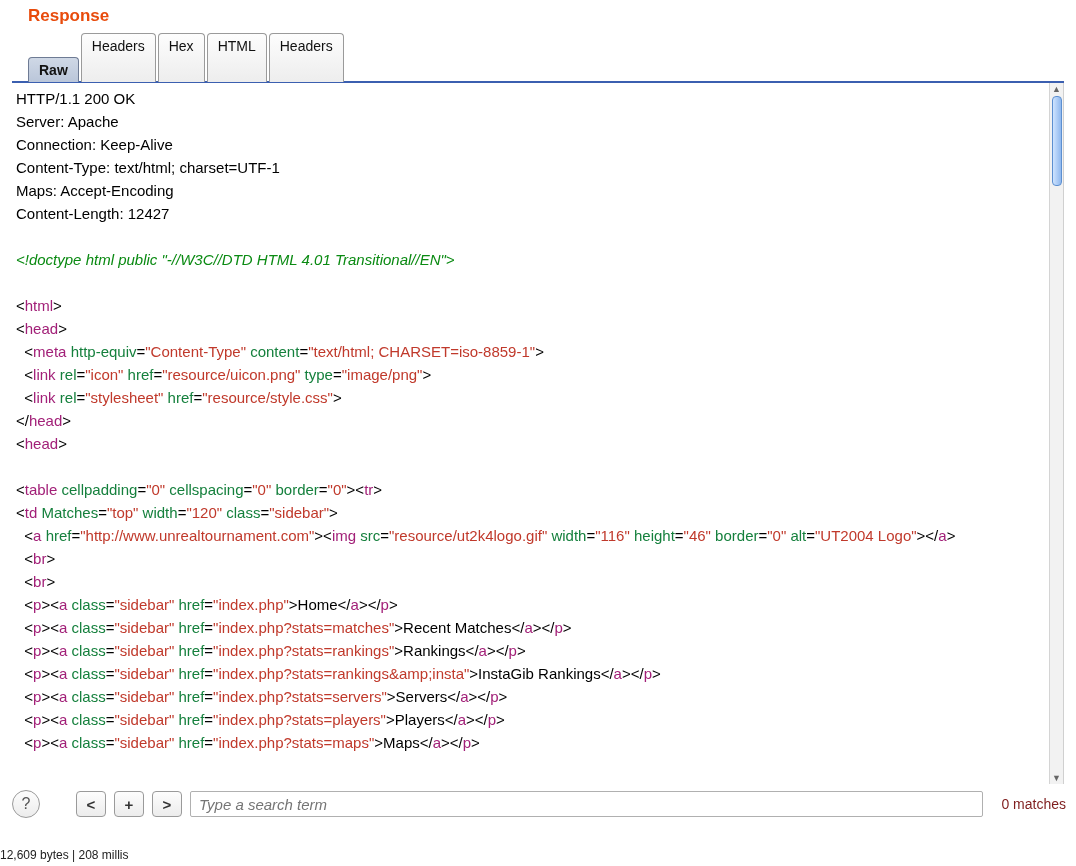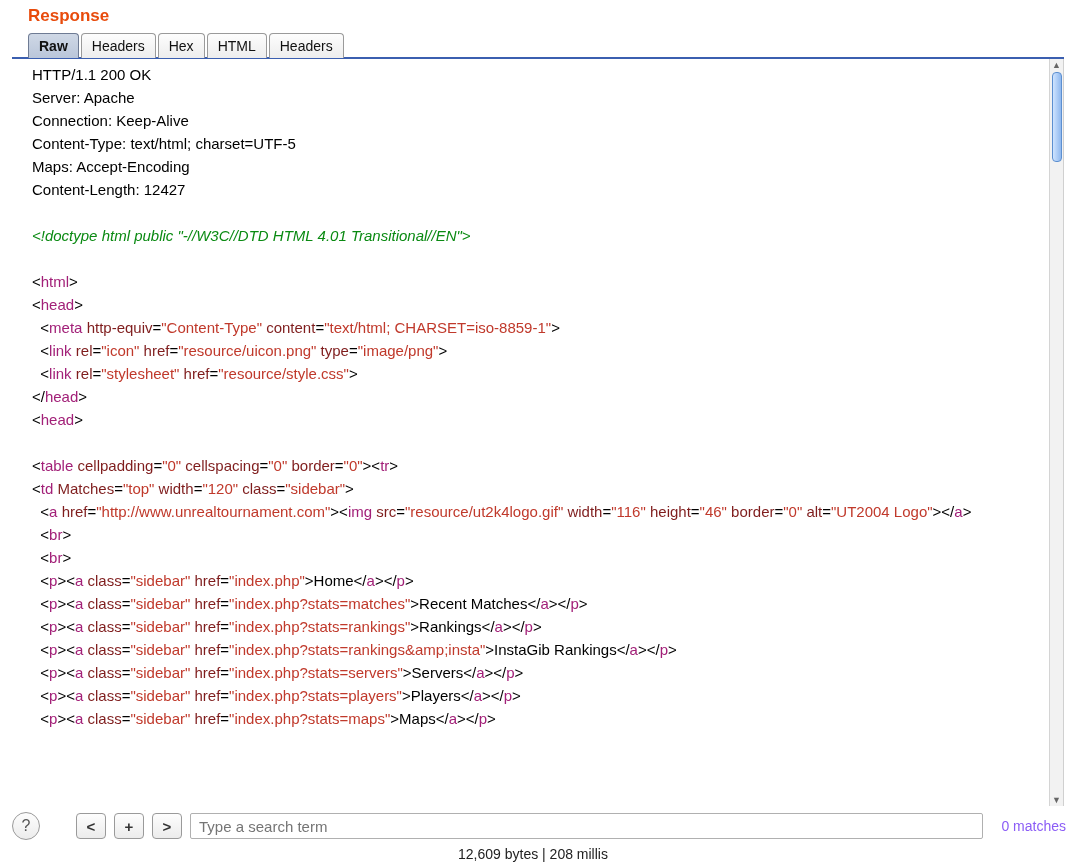--- a/index.html
+++ b/index.html
@@ -39,20 +39,21 @@
     font-size: 14px;
     color: #111;
     cursor: pointer;
     position: relative;
     top: 1px;
   }
   .tab.active {
     background: linear-gradient(#cfd8e6, #bac6da);
     font-weight: bold;
     border-color: #6e7b94;
+    margin-top: 24px;
   }
   .rule {
     border-top: 2px solid #3b5fb0;
     margin: 0 12px 0 12px;
   }
   .content-wrap {
     flex: 1;
     margin: 0 12px 0 12px;
     position: relative;
     overflow: hidden;
@@ -61,26 +62,25 @@
   .content {
     padding: 4px 2px 4px 4px;
     height: 100%;
     overflow-y: auto;
     overflow-x: hidden;
     font-family: Arial, Helvetica, sans-serif;
     font-size: 15px;
     line-height: 23px;
     color: #000;
     white-space: normal;
-    margin-left: 16px;
   }
   .content .ln { white-space: pre-wrap; }
   .doctype { color: #0a8a12; font-style: italic; }
   .tagp { color: #a22078; } 
-  .attr { color: #7f1d1d; } 
+  .attr { color: #15803d; } 
   .val { color: #c0392b; } 
   .txt { color: #000; }
   .fake-scroll {
     position: absolute;
     right: 0;
     top: 0;
     width: 14px;
     height: 100%;
     background: #f2f2f2;
     border-left: 1px solid #d4d4d4;
@@ -117,34 +117,36 @@
   }
   .icon-btn { width:28px; height:28px; border-radius:50%; font-size:16px; color:#555;}
   .mini-btn { width:30px; height:26px; font-size:15px; font-weight:bold; color:#333;}
   .search {
     flex:1;
     height:26px;
     border:1px solid #b0b0b0;
     border-radius:2px;
     padding: 0 8px;
     font-size: 15px;
+    font-style: italic;
     color:#888;
     background:#fff;
   }
   .matches {
     font-size:14px;
-    color:#8b5cf6;
+    color:#7f1d1d;
     padding-left:10px;
     white-space:nowrap;
   }
   .status {
-    text-align:center;
-    font-size:14px;
+    text-align:left;
+    font-size:12px;
     color:#222;
     padding: 2px 10px 4px 0;
+    margin-top: 24px;
   }
 </style>
 </head>
 <body>
 
 <div class="panel">
   <div class="title">Response</div>
 
   <div class="tabs">
     <div class="tab active">Raw</div>
@@ -153,21 +155,21 @@
     <div class="tab">HTML</div>
     <div class="tab">Headers</div>
   </div>
   <div class="rule"></div>
 
   <div class="content-wrap">
     <div class="content" id="content">
         <div class="ln"><span class="txt">HTTP/1.1 200 OK</span></div>
         <div class="ln"><span class="txt">Server: Apache</span></div>
         <div class="ln"><span class="txt">Connection: Keep-Alive</span></div>
-        <div class="ln"><span class="txt">Content-Type: text/html; charset=UTF-5</span></div>
+        <div class="ln"><span class="txt">Content-Type: text/html; charset=UTF-1</span></div>
         <div class="ln"><span class="txt">Maps: Accept-Encoding</span></div>
         <div class="ln"><span class="txt">Content-Length: 12427</span></div>
         <div class="ln">&nbsp;</div>
         <div class="ln"><span class="doctype">&lt;!doctype html public "-//W3C//DTD HTML 4.01 Transitional//EN"&gt;</span></div>
         <div class="ln">&nbsp;</div>
         <div class="ln"><span class="txt">&lt;</span><span class="tagp">html</span><span class="txt">&gt;</span></div>
         <div class="ln"><span class="txt">&lt;</span><span class="tagp">head</span><span class="txt">&gt;</span></div>
         <div class="ln">  <span class="txt">&lt;</span><span class="tagp">meta</span> <span class="attr">http-equiv</span><span class="txt">=</span><span class="val">"Content-Type"</span> <span class="attr">content</span><span class="txt">=</span><span class="val">"text/html; CHARSET=iso-8859-1"</span><span class="txt">&gt;</span></div>
         <div class="ln">  <span class="txt">&lt;</span><span class="tagp">link</span> <span class="attr">rel</span><span class="txt">=</span><span class="val">"icon"</span> <span class="attr">href</span><span class="txt">=</span><span class="val">"resource/uicon.png"</span> <span class="attr">type</span><span class="txt">=</span><span class="val">"image/png"</span><span class="txt">&gt;</span></div>
         <div class="ln">  <span class="txt">&lt;</span><span class="tagp">link</span> <span class="attr">rel</span><span class="txt">=</span><span class="val">"stylesheet"</span> <span class="attr">href</span><span class="txt">=</span><span class="val">"resource/style.css"</span><span class="txt">&gt;</span></div>

